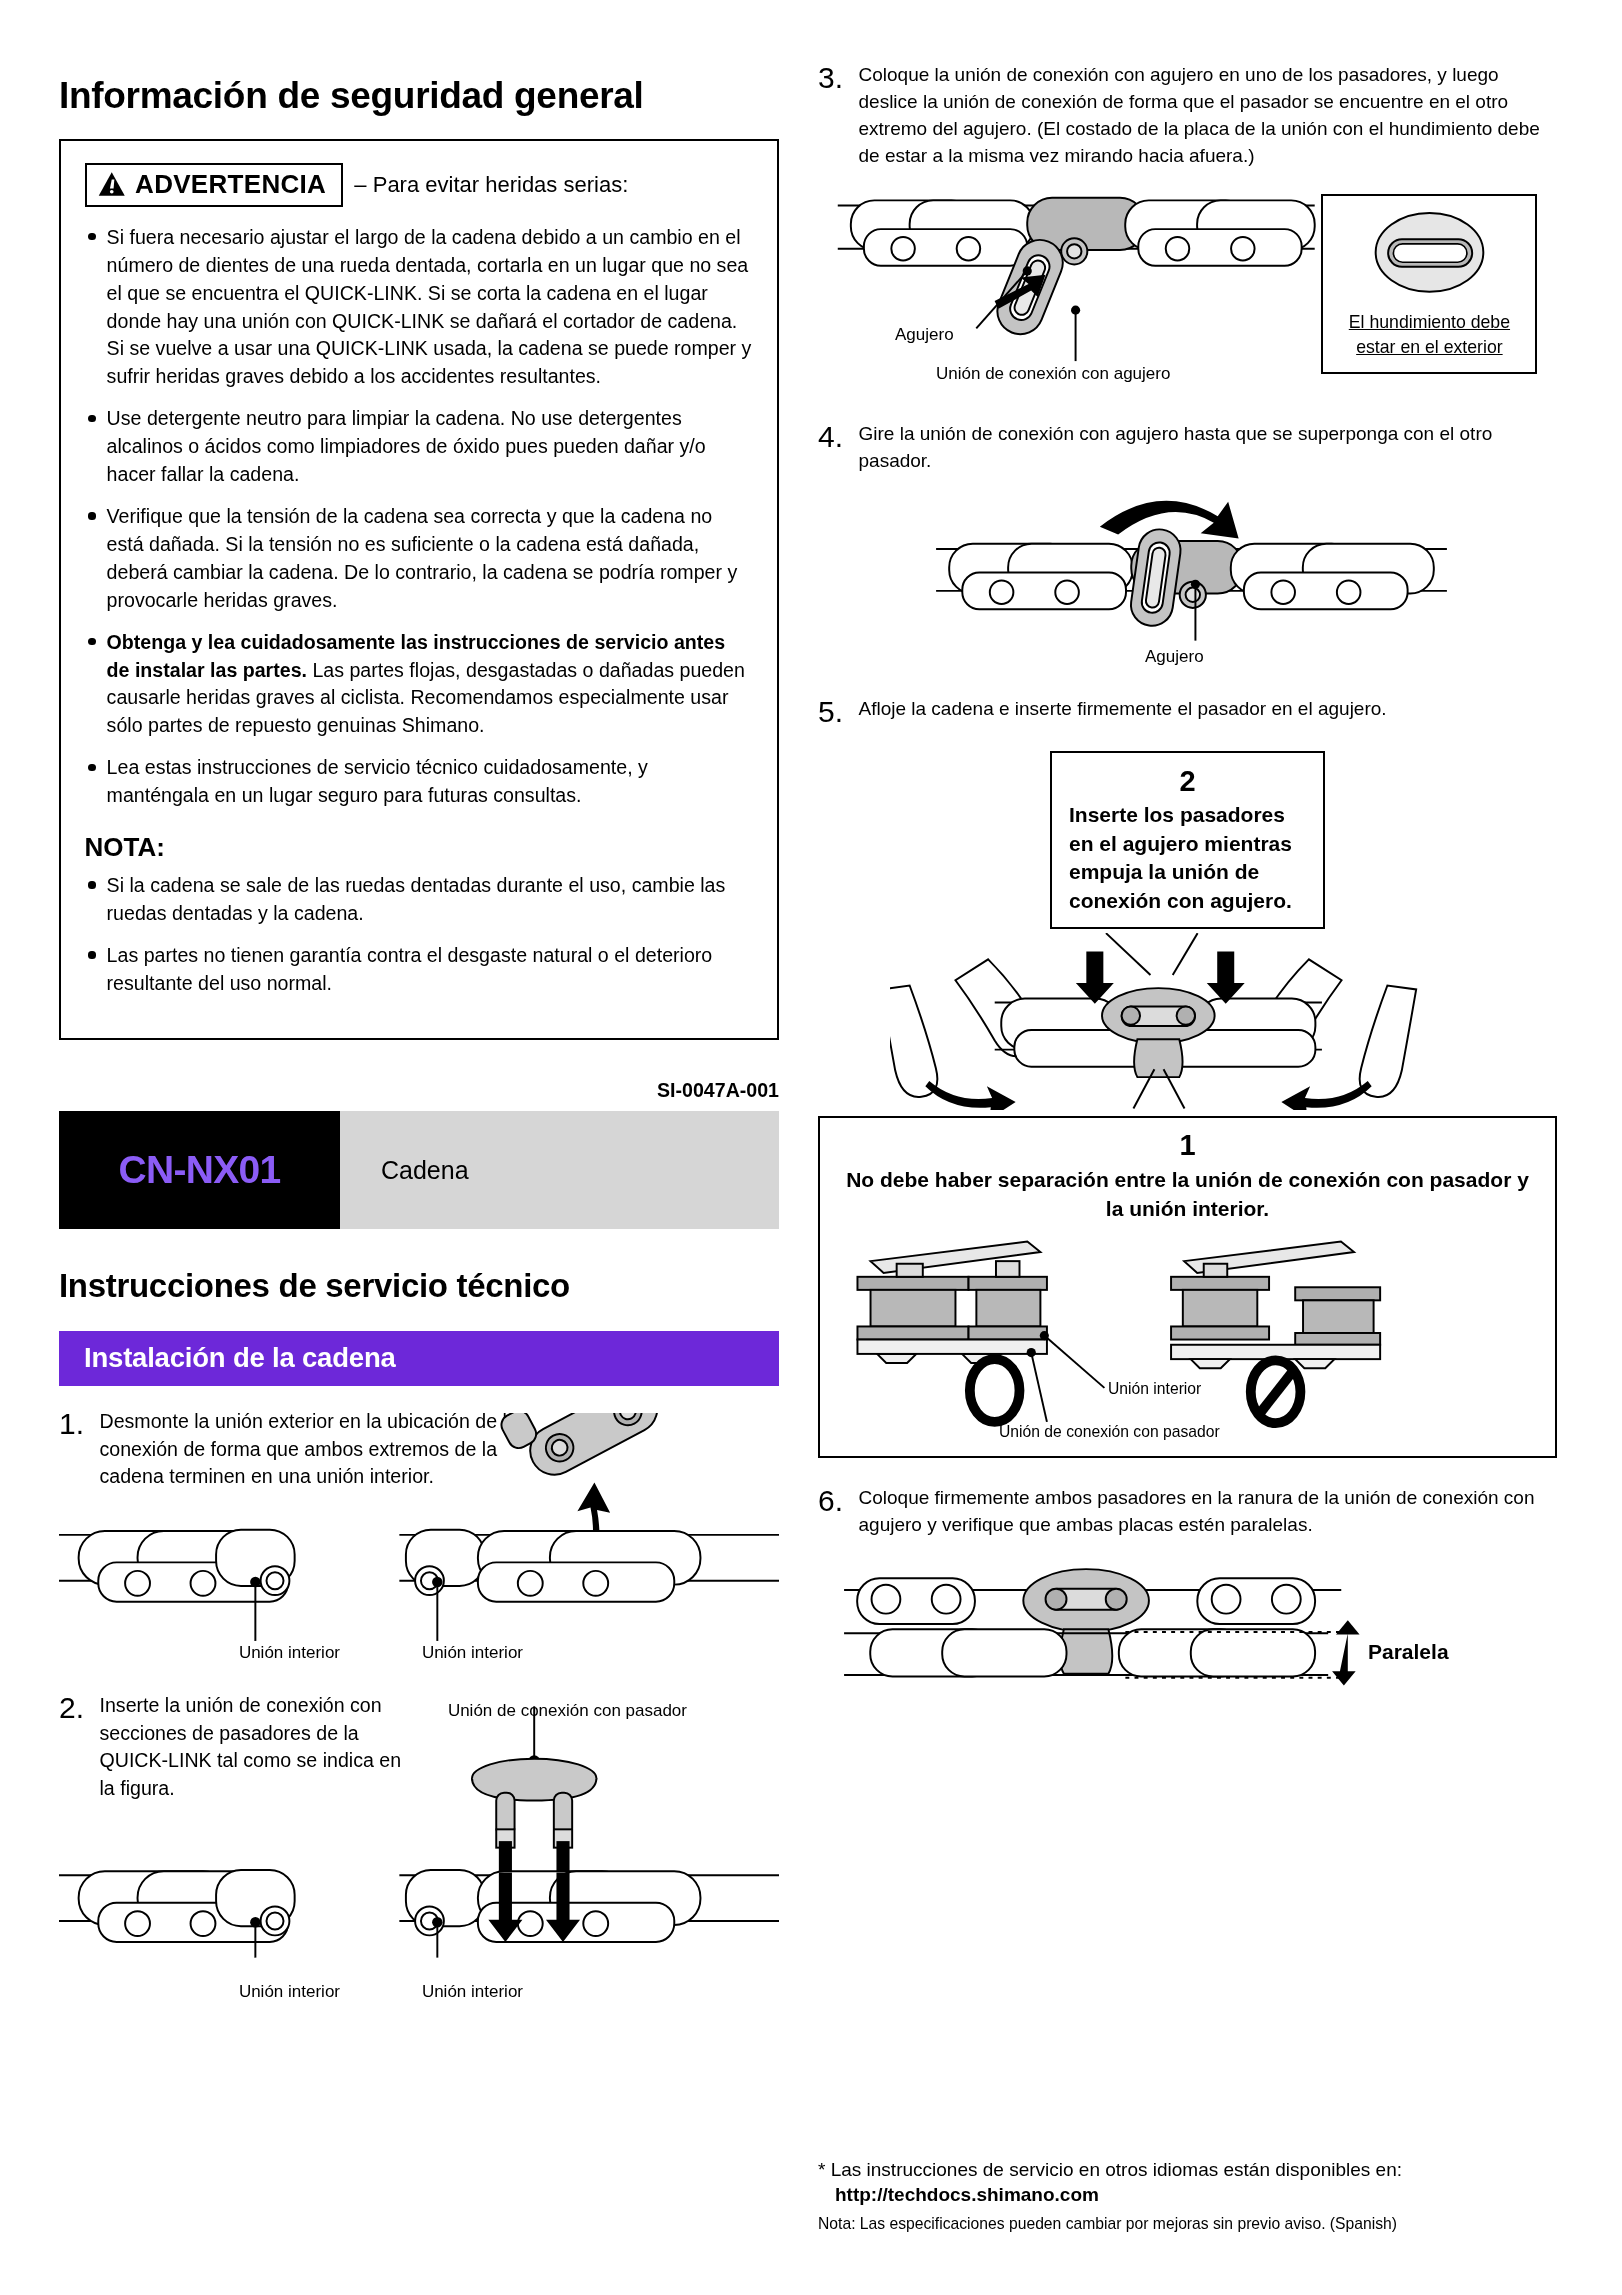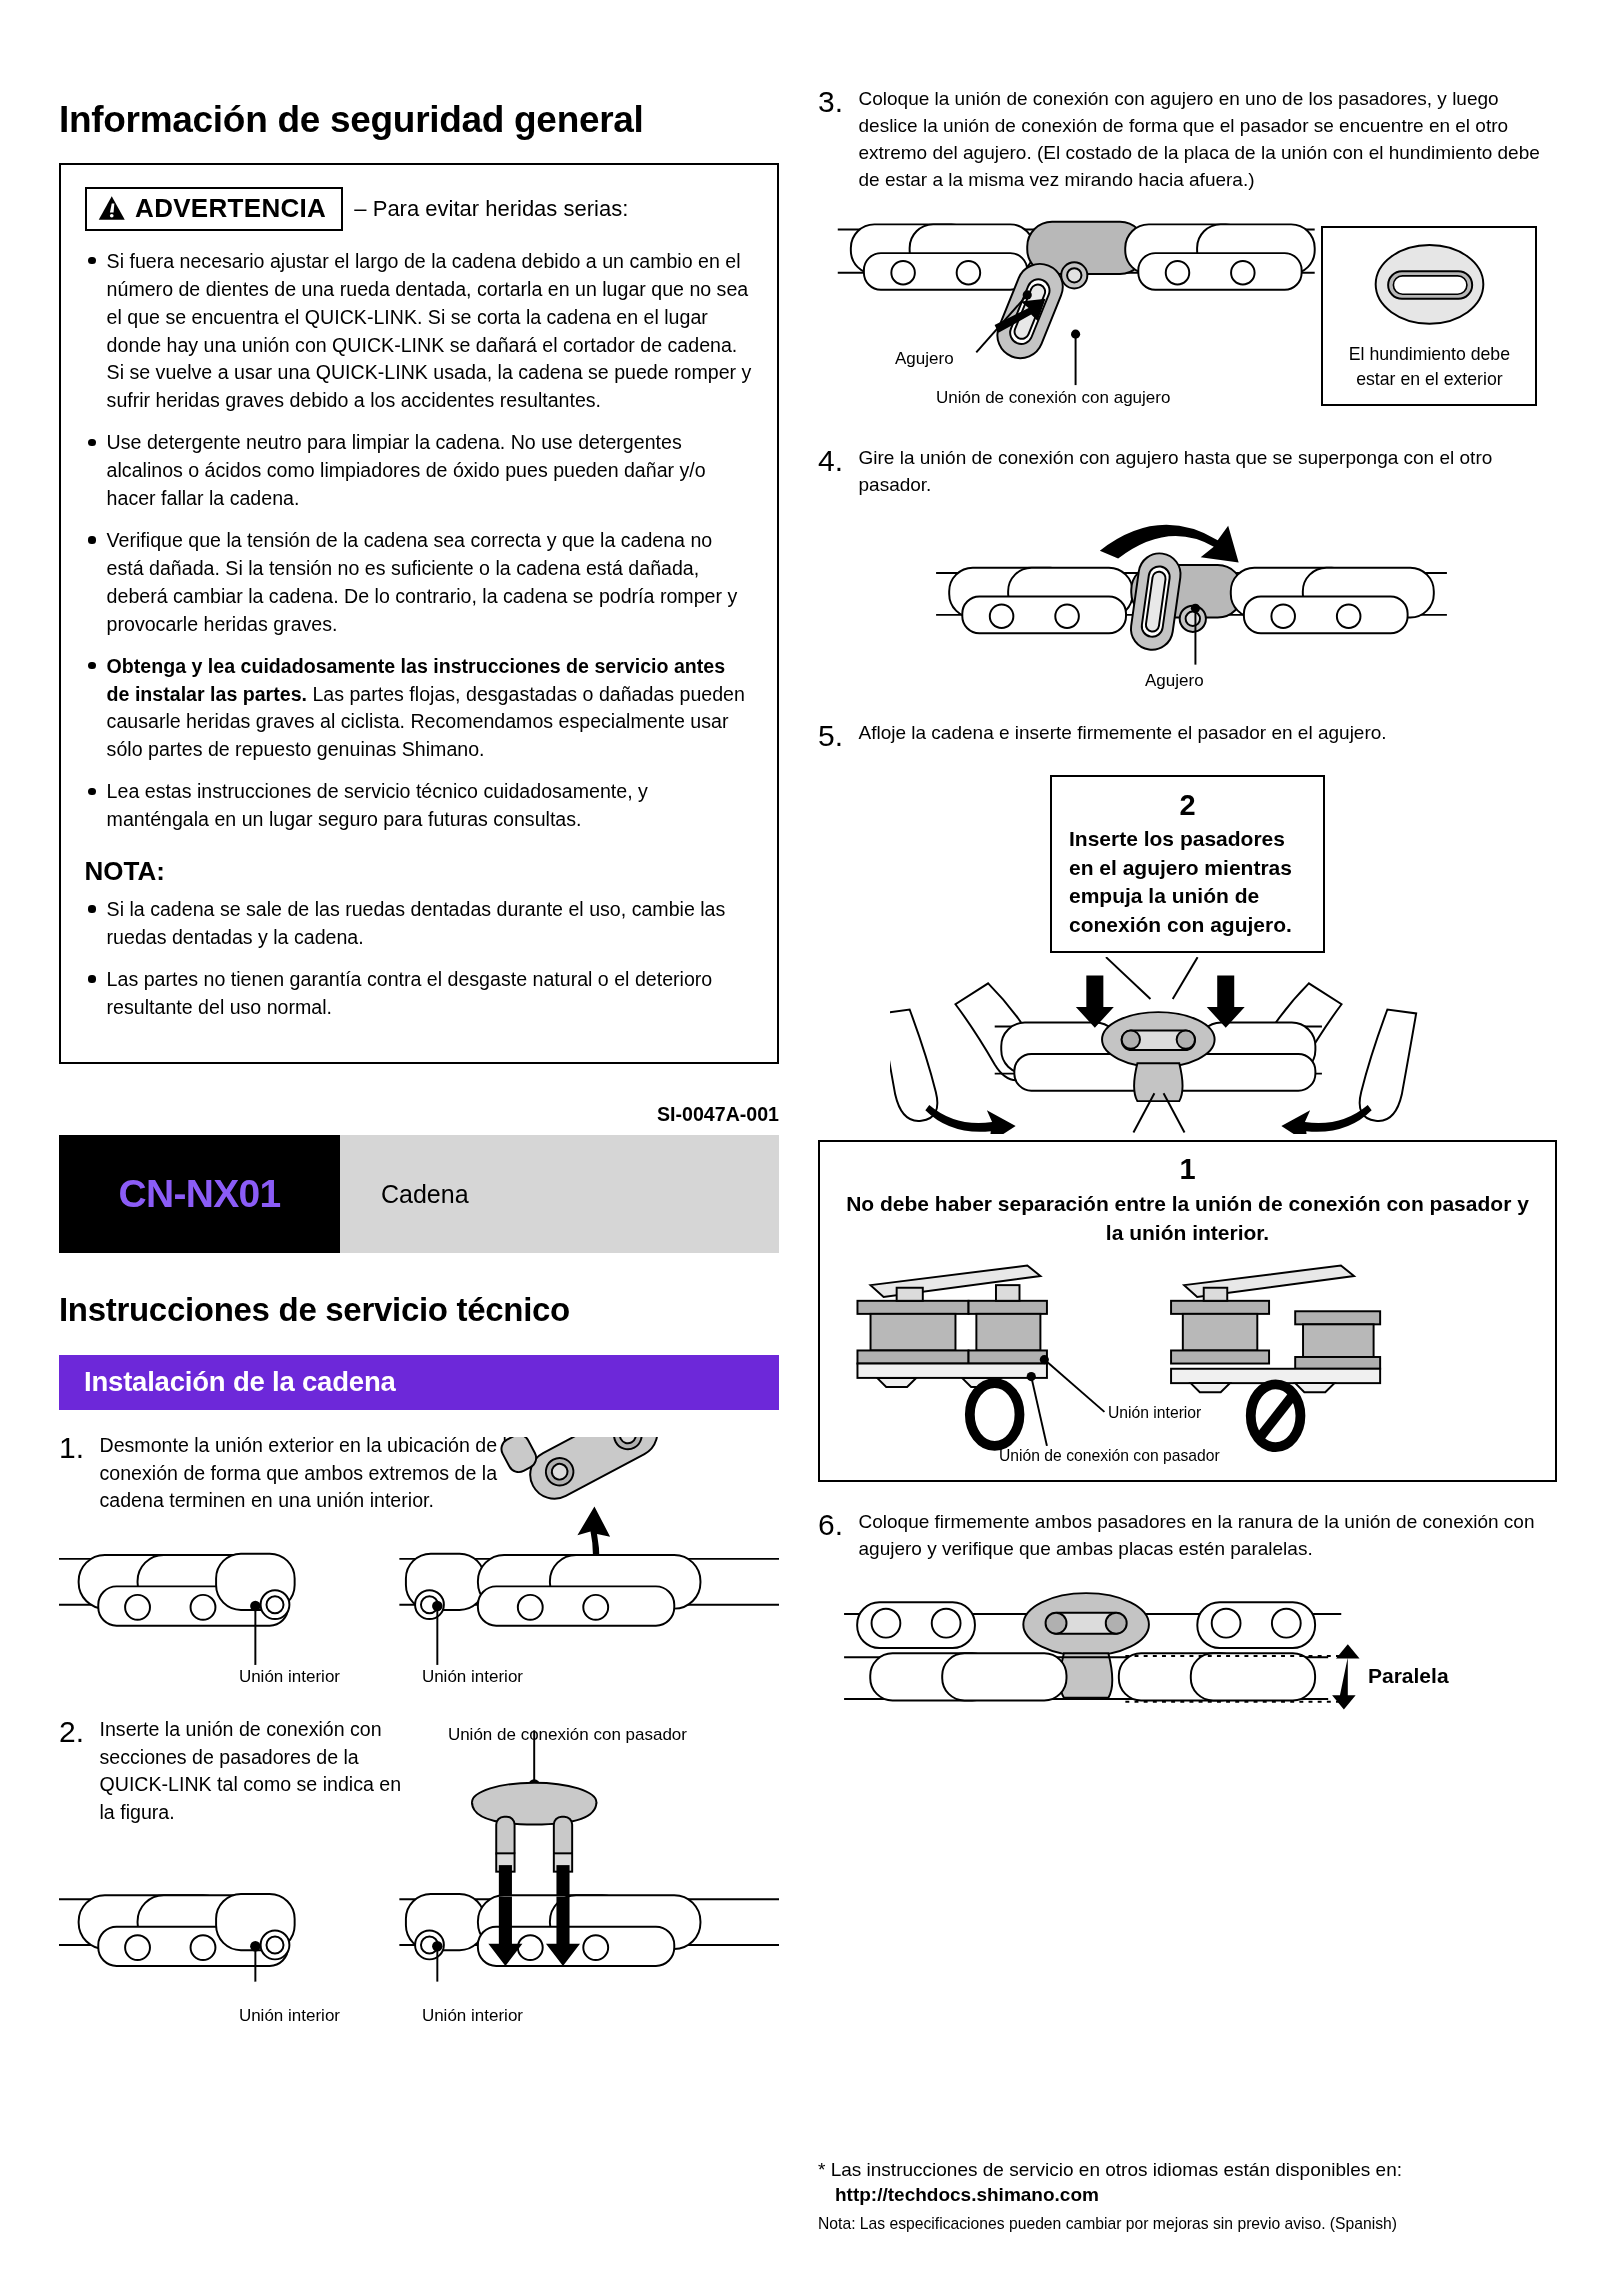--- a/index.html
+++ b/index.html
@@ -5,21 +5,21 @@
   * { box-sizing: border-box; }
   html, body { margin:0; padding:0; }
   body {
     width: 1623px; height: 2295px;
     background: #ffffff;
     font-family: "Liberation Sans", sans-serif;
     color: #000;
     position: relative;
     overflow: hidden;
   }
-  .page { position:absolute; inset:0; padding: 62px 59px; display:flex; gap:39px;margin-top:24px; }
+  .page { position:absolute; inset:0; padding: 62px 59px; display:flex; gap:39px; }
   .col { position:relative; }
   .col-left  { width: 720px; }
   .col-right { width: 739px; }
 
   
   h1.section-title {
     font-size: 37px; font-weight: bold; margin: 13px 0 22px 0;
     letter-spacing: -0.3px;
   }
   h2.section-title2 {
@@ -310,21 +310,21 @@
 
           <circle cx="300" cy="130" r="7" fill="#000" stroke="none"></circle>
           <path d="M300 130 L222 218"></path>
           <circle cx="374" cy="190" r="7" fill="#000" stroke="none"></circle>
           <path d="M374 190 V268"></path>
         </g>
       </svg>
       <div class="cap" style="position:absolute; left:77px; top:139px;">Agujero</div>
       <div class="cap" style="position:absolute; left:118px; top:178px;">Unión de conexión con agujero</div>
 
-      <div class="hint-box" style="position:absolute; right:19.6px; top:16px;">
+      <div class="hint-box" style="position:absolute; right:19.6px; top:8px;text-decoration:underline;">
         <svg width="151" height="92" viewBox="0 0 230 140" style="margin:0 auto 9.2px;">
           <ellipse cx="115" cy="66" rx="82" ry="60" fill="#e6e6e6" stroke="#000" stroke-width="3"></ellipse>
           <rect x="52" y="46" width="128" height="42" rx="21" fill="#b8b8b8" stroke="#000" stroke-width="3"></rect>
           <rect x="60" y="53" width="112" height="28" rx="14" fill="#fff" stroke="#000" stroke-width="2.5"></rect>
         </svg>
         <div class="htext">El hundimiento debe estar en el exterior</div>
       </div>
     </div>
 
     <div class="step step-right" style="margin-top:26px;">

